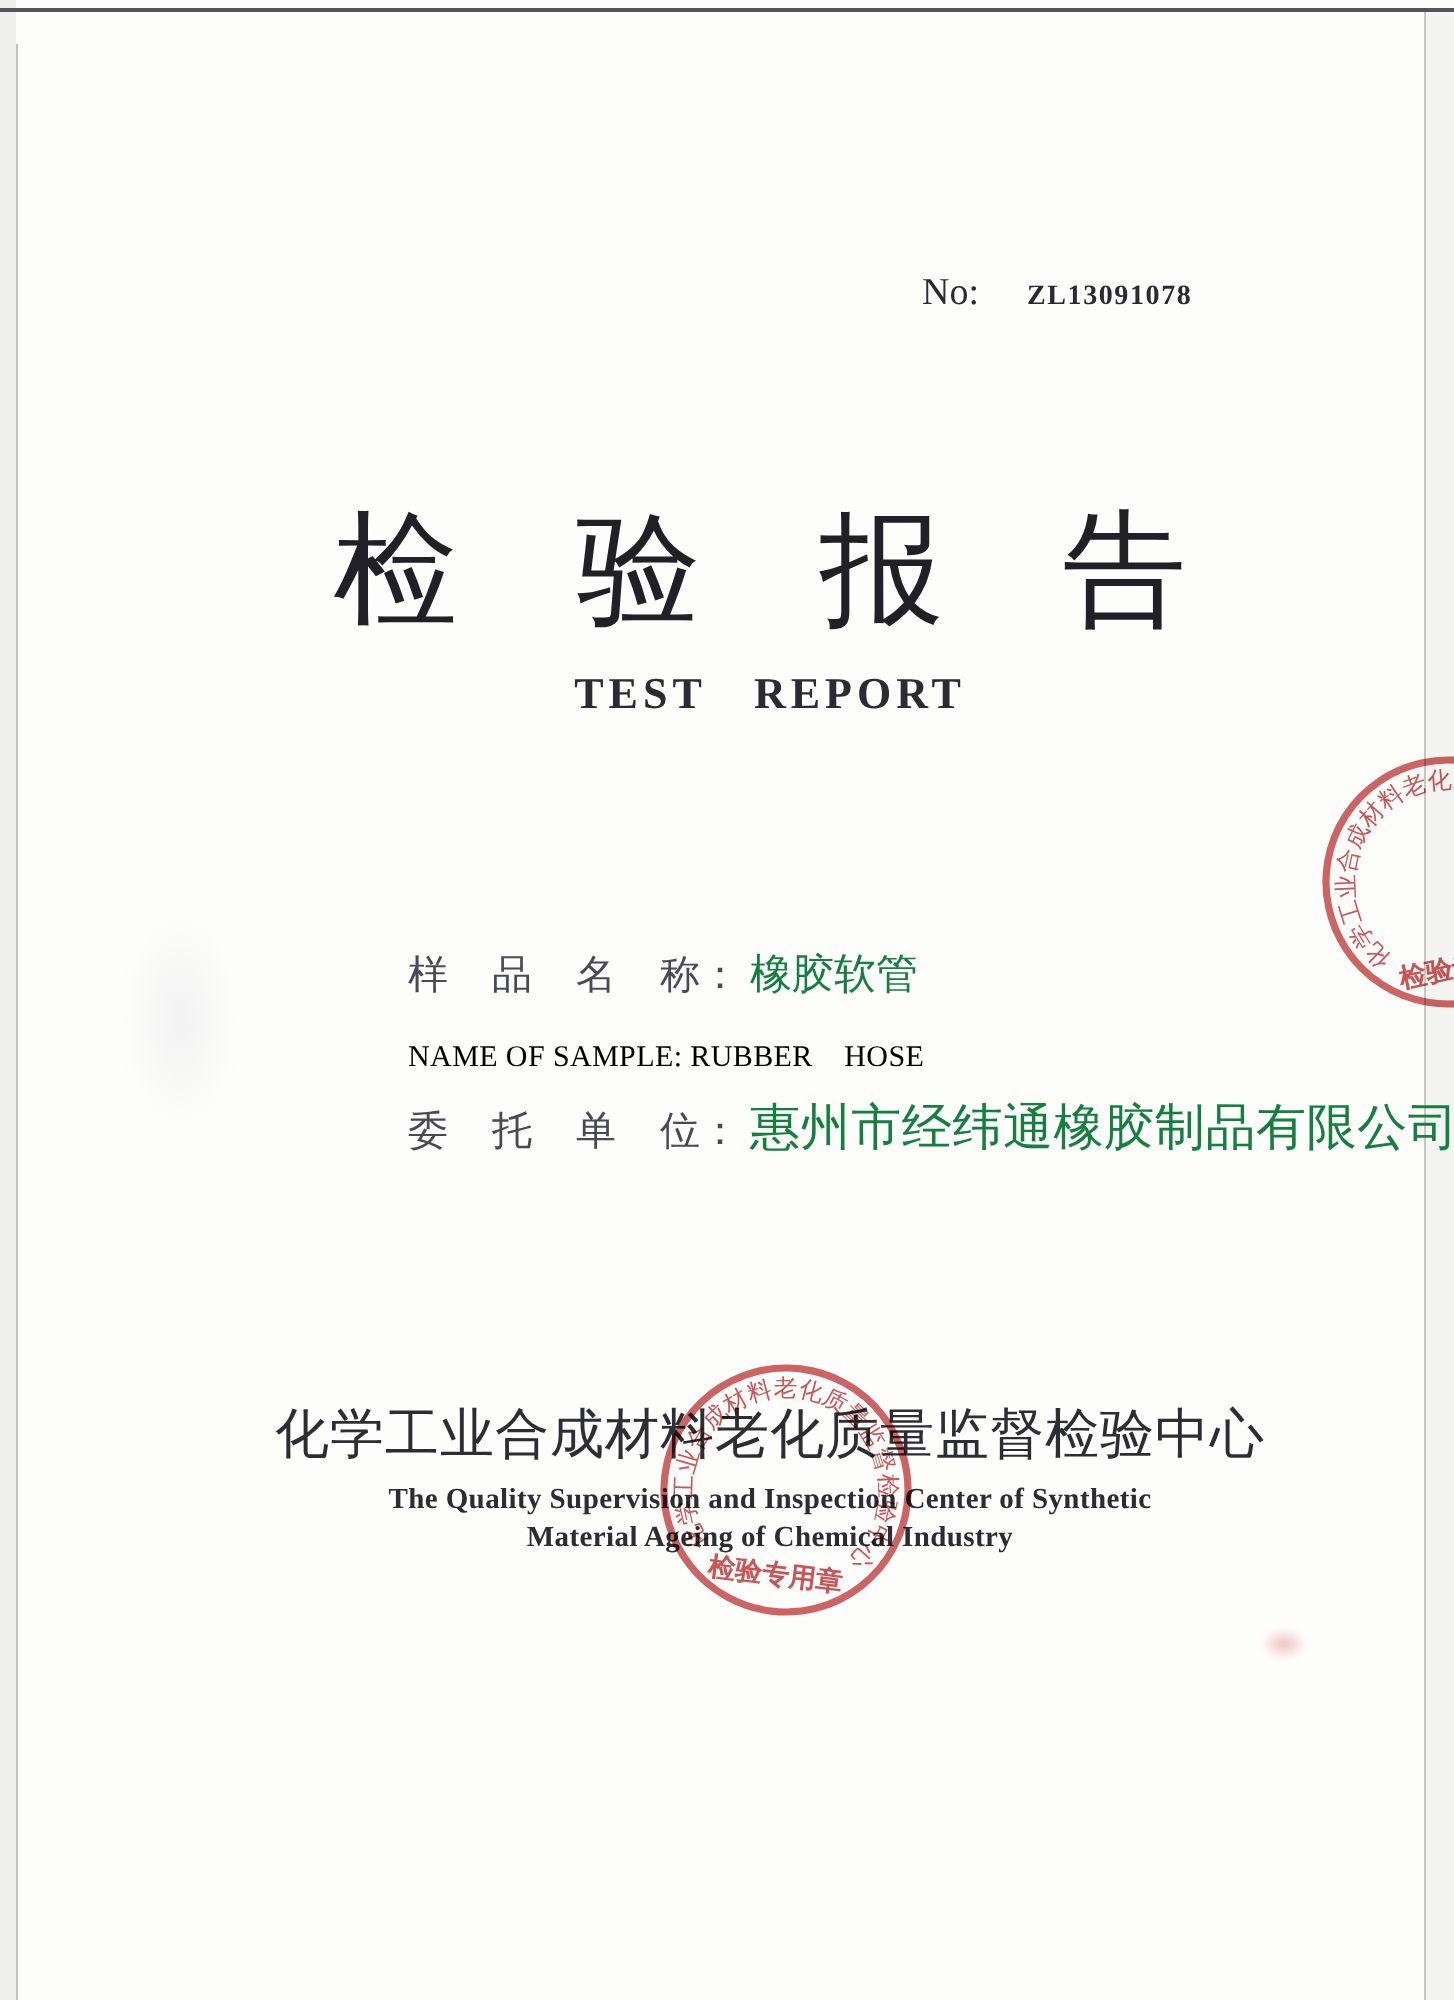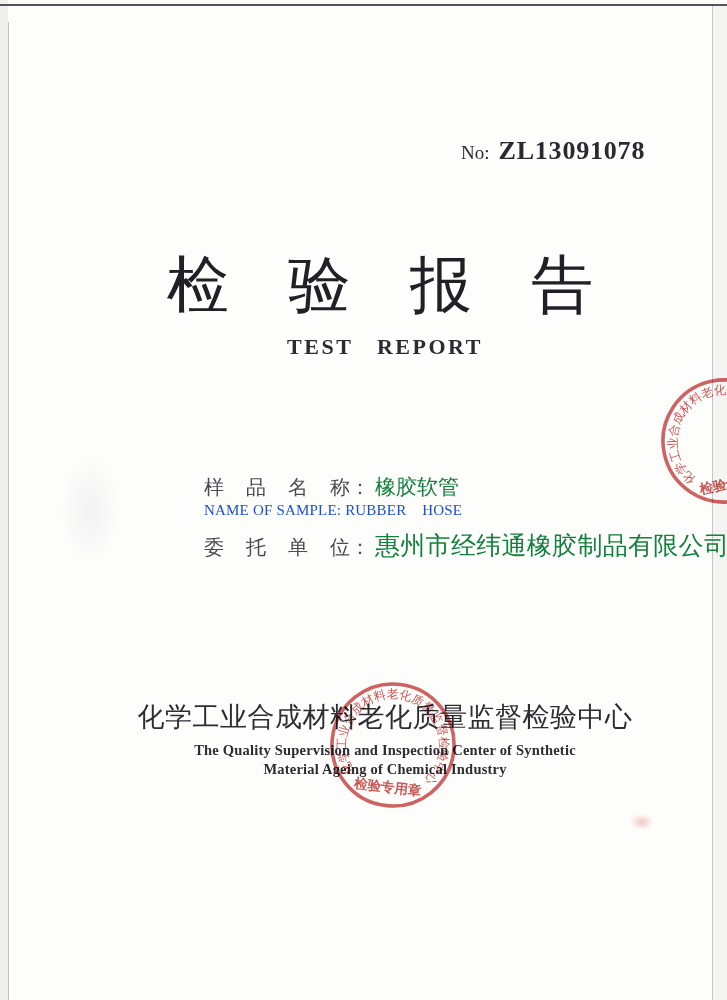--- a/index.html
+++ b/index.html
@@ -14,41 +14,41 @@
   .edge-top{position:absolute;top:4px;left:0;width:727px;height:2px;background:#54545a;}
   .left-strip{position:absolute;top:0;left:0;width:8px;height:1000px;background:#efefee;}
   .edge-left{position:absolute;top:22px;left:8px;width:1px;height:978px;background:#c2c2c2;}
   .right-strip{position:absolute;top:6px;left:713px;width:14px;height:994px;background:#f4f4f3;}
   .edge-right{position:absolute;top:6px;left:712px;width:1px;height:994px;background:#c6c6c8;}
 
   .report-no{
     position:absolute;left:461px;top:136px;
     font-size:19px;color:#2a2a31;white-space:nowrap;
   }
-  .report-no .no-value{font-weight:bold;font-size:26px;letter-spacing:0.8px;margin-left:9px;}
+  .report-no .no-value{font-weight:bold;font-size:14px;letter-spacing:0.8px;margin-left:24px;}
 
   .title-cn{
     position:absolute;left:0;top:243px;width:760px;
     text-align:center;font-size:62px;color:#202026;
     word-spacing:44px;white-space:nowrap;letter-spacing:0;
   }
   .title-en{
     position:absolute;left:0;top:334px;width:770px;
     text-align:center;font-size:22px;font-weight:bold;color:#2b2b31;
     letter-spacing:2.5px;word-spacing:16px;
   }
 
   .fields{position:absolute;left:204px;top:474px;width:480px;}
   .field-row{margin-bottom:13px;}
   .field-cn{font-size:20px;color:#4a4a53;line-height:26px;white-space:nowrap;}
   .field-cn .cn-label{word-spacing:17px;}
   .field-cn .cn-value{margin-left:5px;font-size:21px;color:#15803d;}
   .field-row:nth-child(2) .cn-value{font-size:25px;letter-spacing:0.3px;}
   .field-en{
-    font-size:15px;color:#1d4ed8;line-height:20px;margin-top:0;
+    font-size:15px;color:#000000;line-height:20px;margin-top:18px;
     white-space:pre-wrap;letter-spacing:0.2px;
   }
 
   .footer-org{
     position:absolute;left:0;top:699px;width:770px;text-align:center;
     font-size:27px;color:#2d2d34;letter-spacing:0.5px;white-space:nowrap;
   }
   .footer-en1,.footer-en2{
     position:absolute;left:0;width:770px;text-align:center;
     font-size:14.5px;font-weight:bold;color:#2c2c32;letter-spacing:0.2px;

